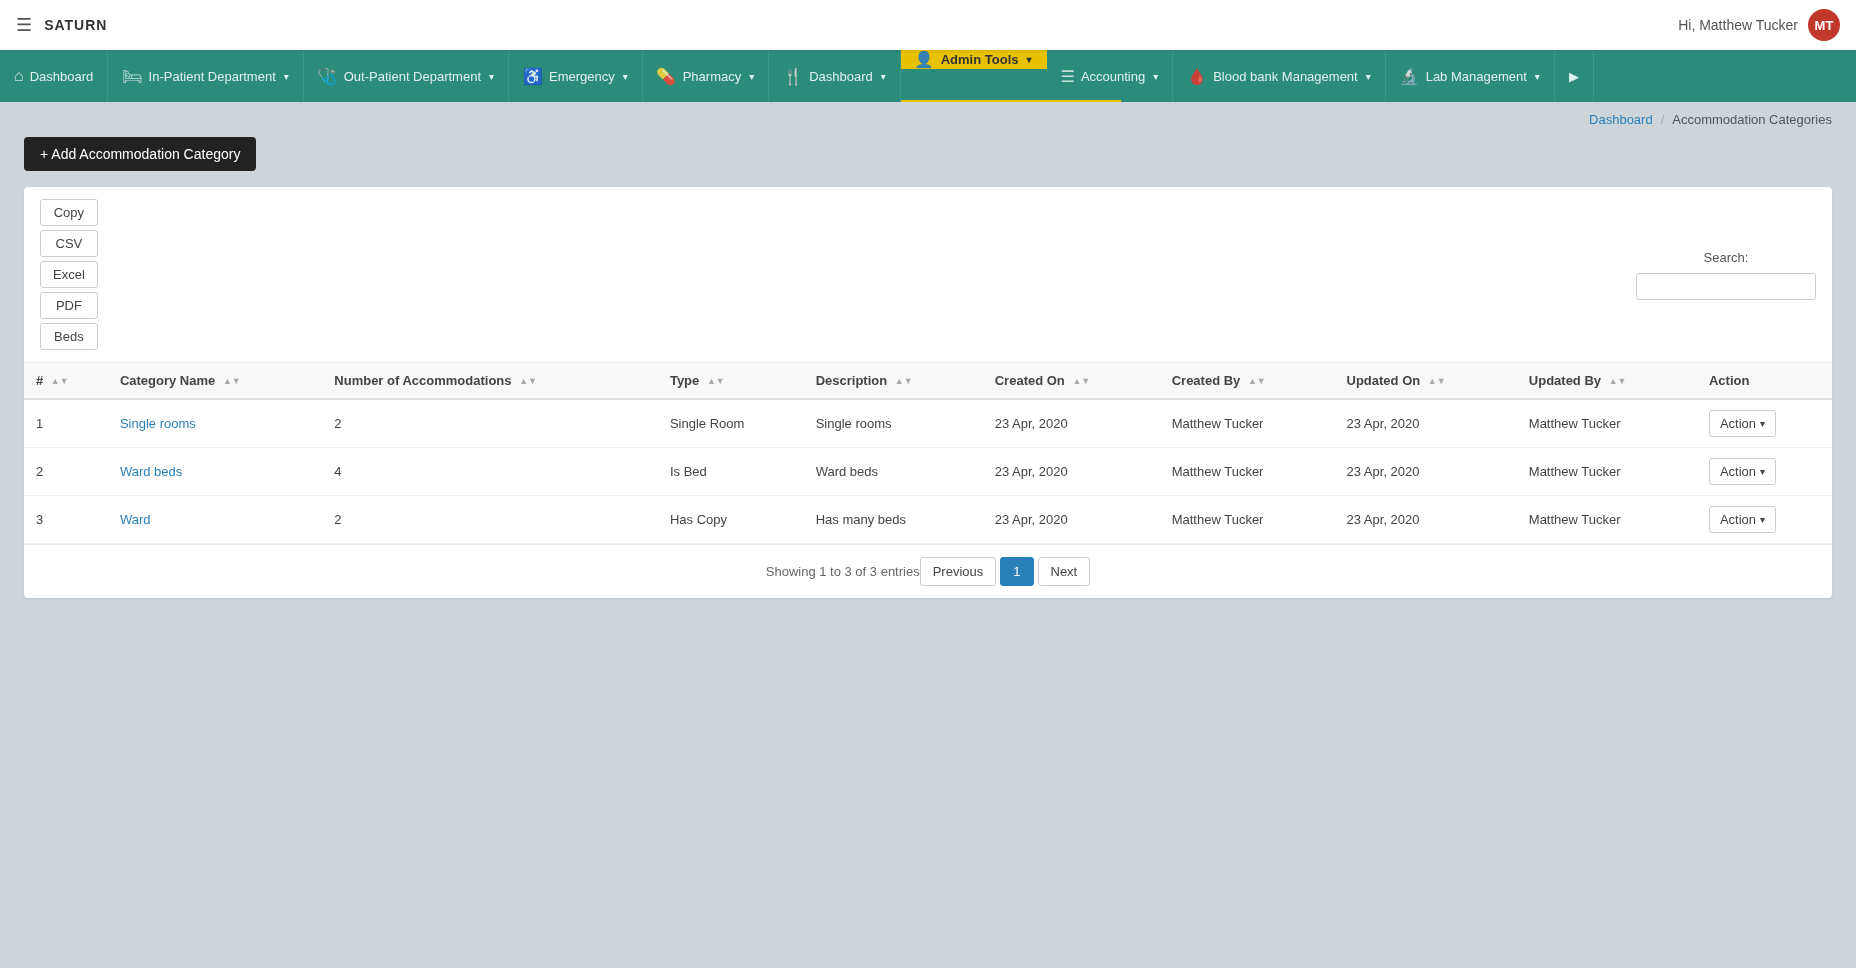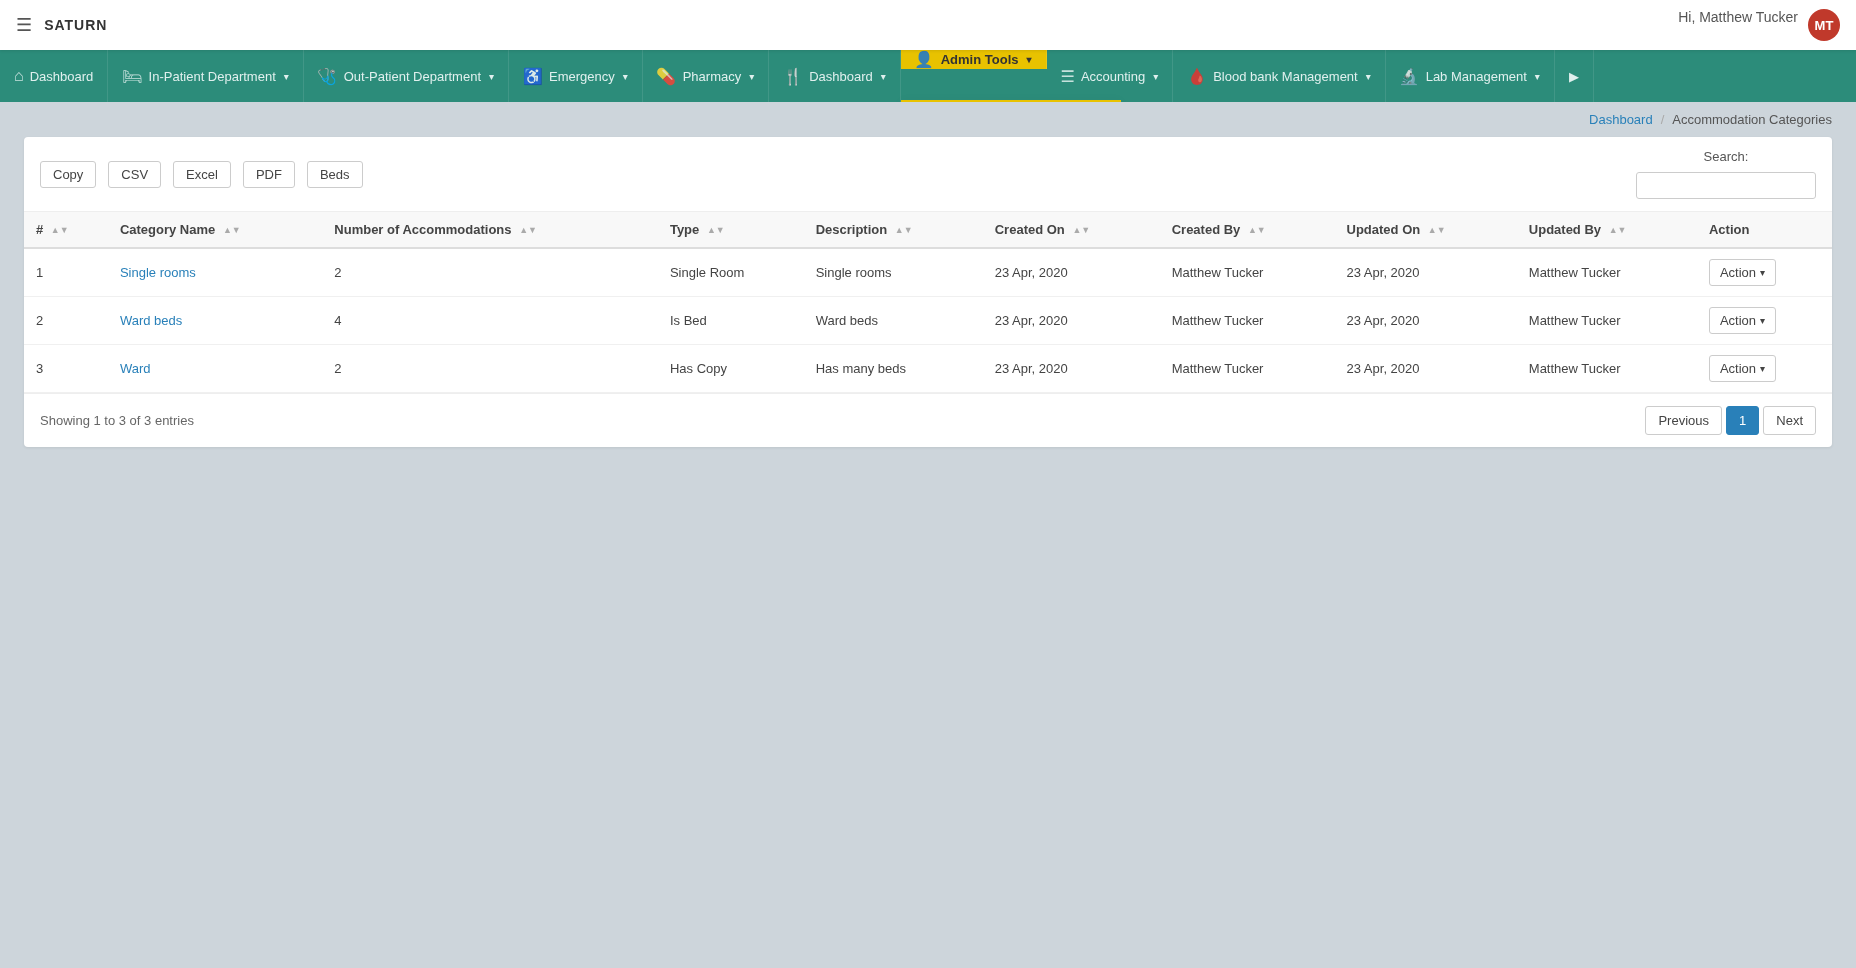--- a/index.html
+++ b/index.html
@@ -7,21 +7,21 @@
 
     
     .topbar {
       display: flex; align-items: center; justify-content: space-between;
       background: #fff; height: 50px; padding: 0 16px;
       box-shadow: 0 1px 3px rgba(0,0,0,0.1); position: relative; z-index: 100;
     }
     .topbar-left { display: flex; align-items: center; gap: 12px; }
     .hamburger { cursor: pointer; font-size: 18px; color: #555; }
     .brand { font-weight: 700; font-size: 14px; letter-spacing: 1px; color: #333; }
-    .topbar-right { display: flex; align-items: flex-start; gap: 10px; font-size: 14px; color: #555; }
+    .topbar-right { display: flex; align-items: center; gap: 10px; font-size: 14px; color: #555; }
     .avatar {
       width: 32px; height: 32px; border-radius: 50%; background: #c0392b;
       display: flex; align-items: center; justify-content: center;
       color: #fff; font-weight: bold; font-size: 13px;
     }
 
     
     .navbar {
       display: flex; align-items: stretch; background: #2c8c7a;
       height: 52px; overflow: hidden; position: relative; z-index: 90;
@@ -64,21 +64,21 @@
 
     
     .table-card {
       background: #fff; border-radius: 4px;
       box-shadow: 0 1px 3px rgba(0,0,0,0.08); overflow: hidden;
     }
     .table-toolbar {
       display: flex; align-items: center; justify-content: space-between;
       padding: 12px 16px; border-bottom: 1px solid #eee;
     }
-    .btn-group { display: flex; gap: 12px; }
+    .btn-group { display: flex; gap: 4px; flex-direction: column; }
     .tb-btn {
       padding: 5px 12px; border: 1px solid #ccc; background: #fff;
       border-radius: 3px; font-size: 13px; cursor: pointer; color: #444;
     }
     .search-area { display: flex; align-items: center; gap: 8px; flex-direction: column; }
     .search-label { font-size: 13px; color: #555; }
     .search-input {
       border: 1px solid #ccc; border-radius: 3px; padding: 5px 8px;
       font-size: 13px; width: 180px; outline: none;
     }
@@ -97,21 +97,21 @@
     
     .action-btn {
       display: inline-flex; align-items: center; gap: 4px;
       padding: 5px 10px; background: #fff; border: 1px solid #ccc;
       border-radius: 3px; font-size: 13px; cursor: pointer; color: #444;
     }
     .action-btn .caret { font-size: 10px; }
 
     
     .pagination-bar {
-      display: flex; align-items: center; justify-content: space-between;
+      display: flex; align-items: center; justify-content: center;
       padding: 12px 16px; border-top: 1px solid #eee;
     }
     .entries-text { font-size: 13px; color: #666; }
     .pagination { display: flex; align-items: center; gap: 4px; }
     .page-btn {
       padding: 6px 12px; border: 1px solid #ccc; background: #fff;
       border-radius: 3px; font-size: 13px; cursor: pointer; color: #444;
     }
     .page-btn.active { background: #2980b9; color: #fff; border-color: #2980b9; }
 
@@ -201,20 +201,21 @@
 </div>
 
 <div class="breadcrumb-bar">
   <a>Dashboard</a>
   <span class="sep">/</span>
   <span>Accommodation Categories</span>
 </div>
 
 <div class="main-content">
 
+  <button class="add-btn">+ Add Accommodation Category</button>
 
   <div class="table-card">
 
     <div class="table-toolbar">
       <div class="btn-group">
         <button class="tb-btn">Copy</button>
         <button class="tb-btn">CSV</button>
         <button class="tb-btn">Excel</button>
         <button class="tb-btn">PDF</button>
         <button class="tb-btn">Beds</button>

